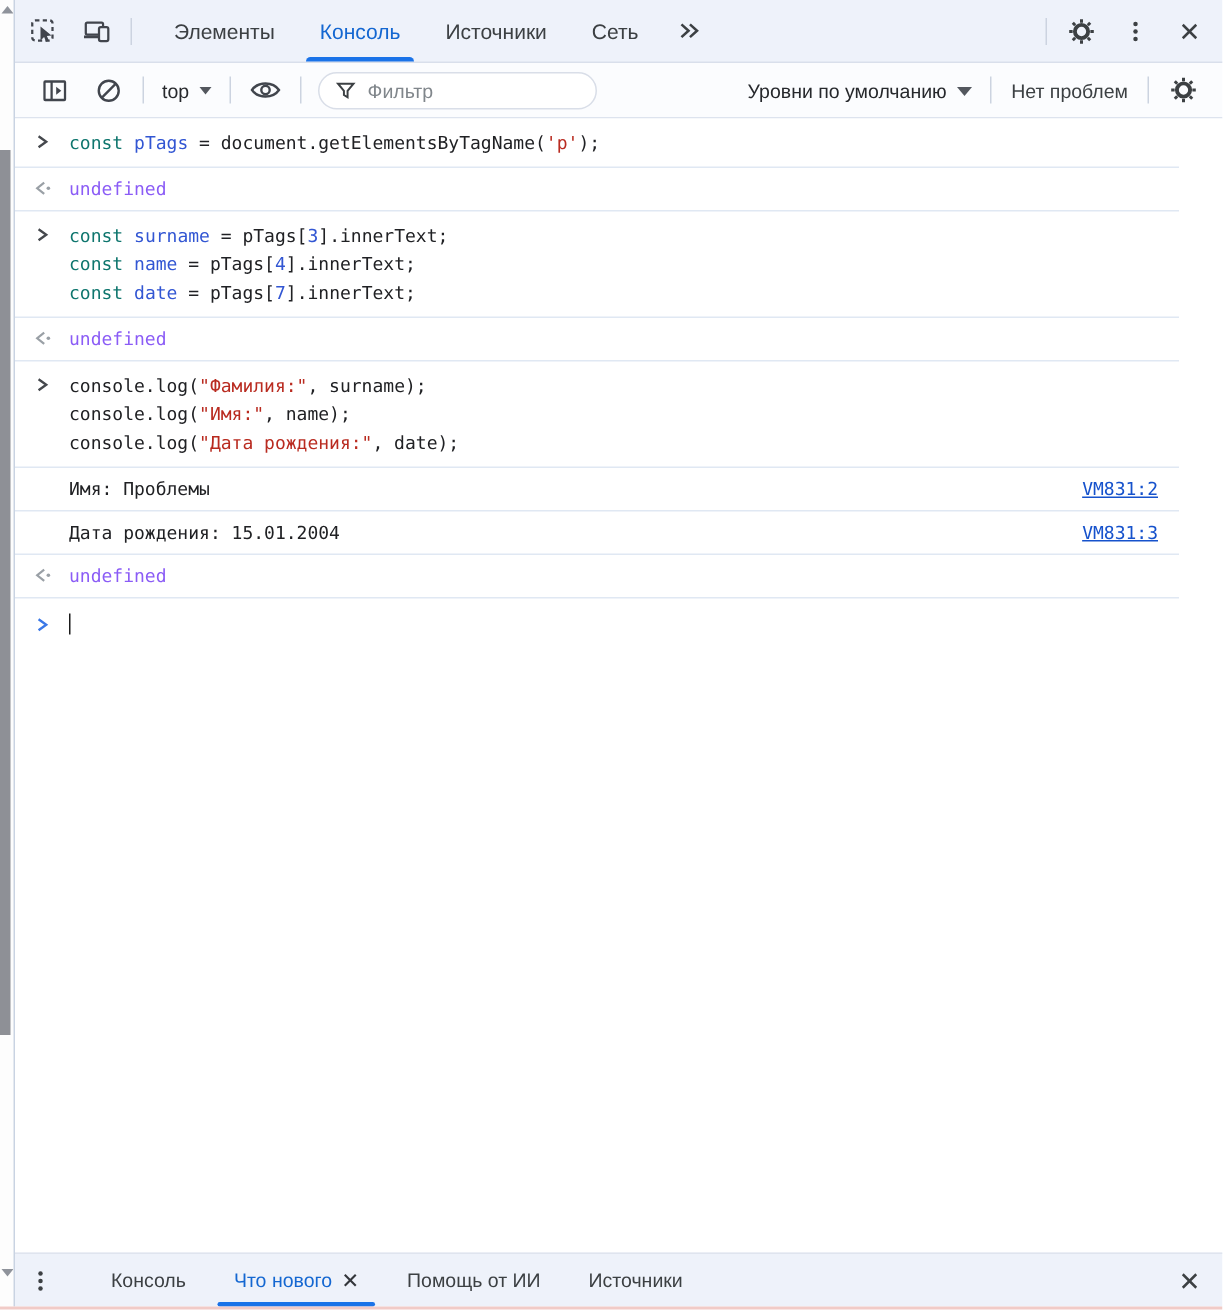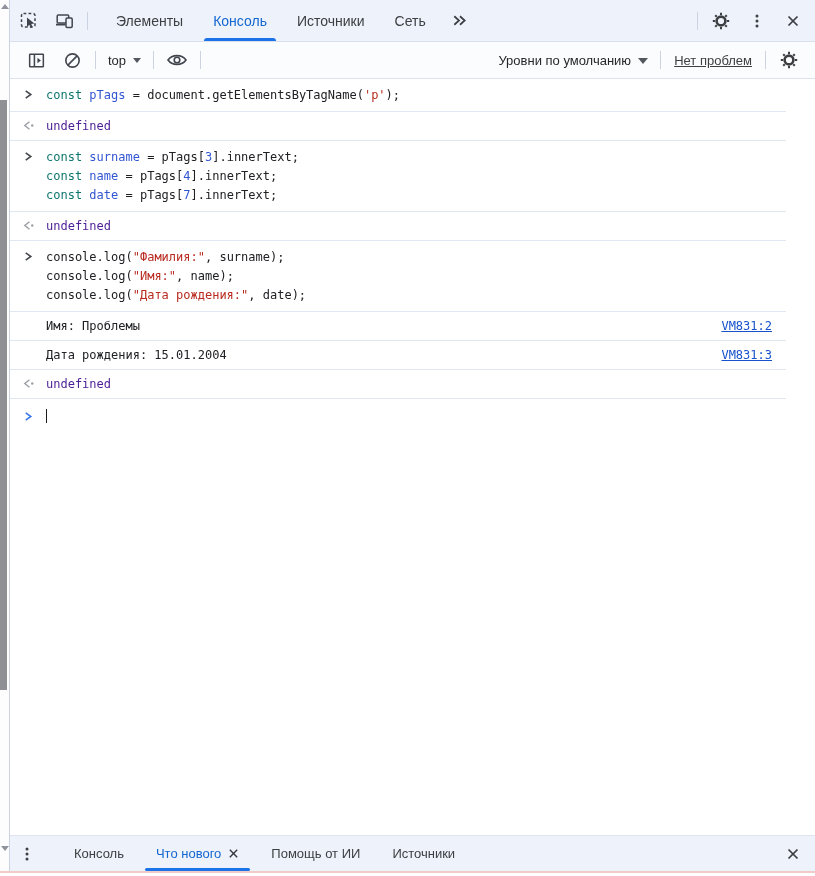--- a/index.html
+++ b/index.html
@@ -35,36 +35,36 @@
   .toolbar { height:37px; flex:none; background:#fbfcfe; border-bottom:1px solid #dde3ee;
     display:flex; align-items:center; padding:0 8px; }
   .dd { display:flex; align-items:center; gap:7px; padding:0 7px; font-size:13px; color:#26282c; cursor:pointer; }
   .caret { width:0; height:0; border-left:4px solid transparent; border-right:4px solid transparent;
     border-top:5px solid #53575e; margin-top:1px; }
   .filter-pill { width:186px; height:25px; margin-left:6px; border:1px solid #d9dee8; border-radius:13px;
     background:#fff; display:flex; align-items:center; padding:0 10px; gap:7px; }
   .filter-pill input { border:none; outline:none; background:transparent; width:100%;
     font-size:13px; color:#202124; font-family:"Liberation Sans",sans-serif; }
   .filter-pill input::placeholder { color:#80868b; }
-  .plain-label { font-size:13px; color:#3c4043; padding:0 8px; white-space:nowrap;text-decoration:underline; }
+  .plain-label { font-size:13px; color:#3c4043; padding:0 8px; white-space:nowrap; }
 
   
   .console { flex:1; background:#fff; overflow:hidden;
     font-family:"DejaVu Sans Mono", monospace; font-size:12px; }
   .crow { display:flex; align-items:flex-start; margin-right:29px;
     padding:5px 14px 4px 12px; border-bottom:1px solid #e0e8f3; }
   .crow.cmd { padding-top:7px; padding-bottom:6px; }
   .crow.prompt { border-bottom:none; padding-top:9px; }
   .gut { width:24px; flex:none; padding-top:2px; }
   .lines { flex:1; line-height:19px; color:#202124; white-space:pre; }
   .tok-kw { color:#0f766e; }
   .tok-def { color:#3256d3; }
   .tok-num { color:#3256d3; }
   .tok-str { color:#b92b20; }
-  .crow.res .lines { color:#4c1d95; }
+  .crow.res .lines { color:#8b5cf6; }
   .crow.log .lines { display:flex; }
   .crow.log .msg { flex:1; }
   .srclink { color:#1652cc; text-decoration:underline; cursor:pointer; white-space:nowrap; margin-left:12px; }
   .caret-bar { display:inline-block; width:1px; height:14px; background:#1b1b1b;
     vertical-align:-2px; animation:blink 1.1s steps(1) infinite; }
   @keyframes blink { 50% { opacity:0; } }
 
   
   .drawer { height:36px; flex:none; background:#eef2fa; border-top:1px solid #dfe4ee;
     display:flex; align-items:stretch; }
@@ -198,20 +198,28 @@
       <div class="divider"></div>
       <button class="icon-btn">
         <span>
           <svg width="22" height="20" viewBox="0 0 22 20" fill="none" stroke="#41454d" stroke-width="1.6">
             <path d="M2 10 C6 4.2 16 4.2 20 10 C16 15.8 6 15.8 2 10 Z"></path>
             <circle cx="11" cy="10" r="2.8"></circle>
           </svg>
         </span>
       </button>
       <div class="divider"></div>
+      <div class="filter-pill">
+        <span>
+          <svg width="15" height="15" viewBox="0 0 16 16" fill="none" stroke="#3c4043" stroke-width="1.4">
+            <path d="M2.5 3 h11 l-4.2 5 v4.6 l-2.6 -1.6 v-3 Z"></path>
+          </svg>
+        </span>
+        <input type="text" placeholder="Фильтр" style="">
+      </div>
       <div class="spacer"></div>
       <div class="dd">
         <span>Уровни по умолчанию</span>
         <span class="caret" style="border-left-width:5px;border-right-width:5px;border-top-width:6px;"></span>
       </div>
       <div class="divider"></div>
       <span class="plain-label">Нет проблем</span>
       <div class="divider"></div>
       <button class="icon-btn">
         <span>

